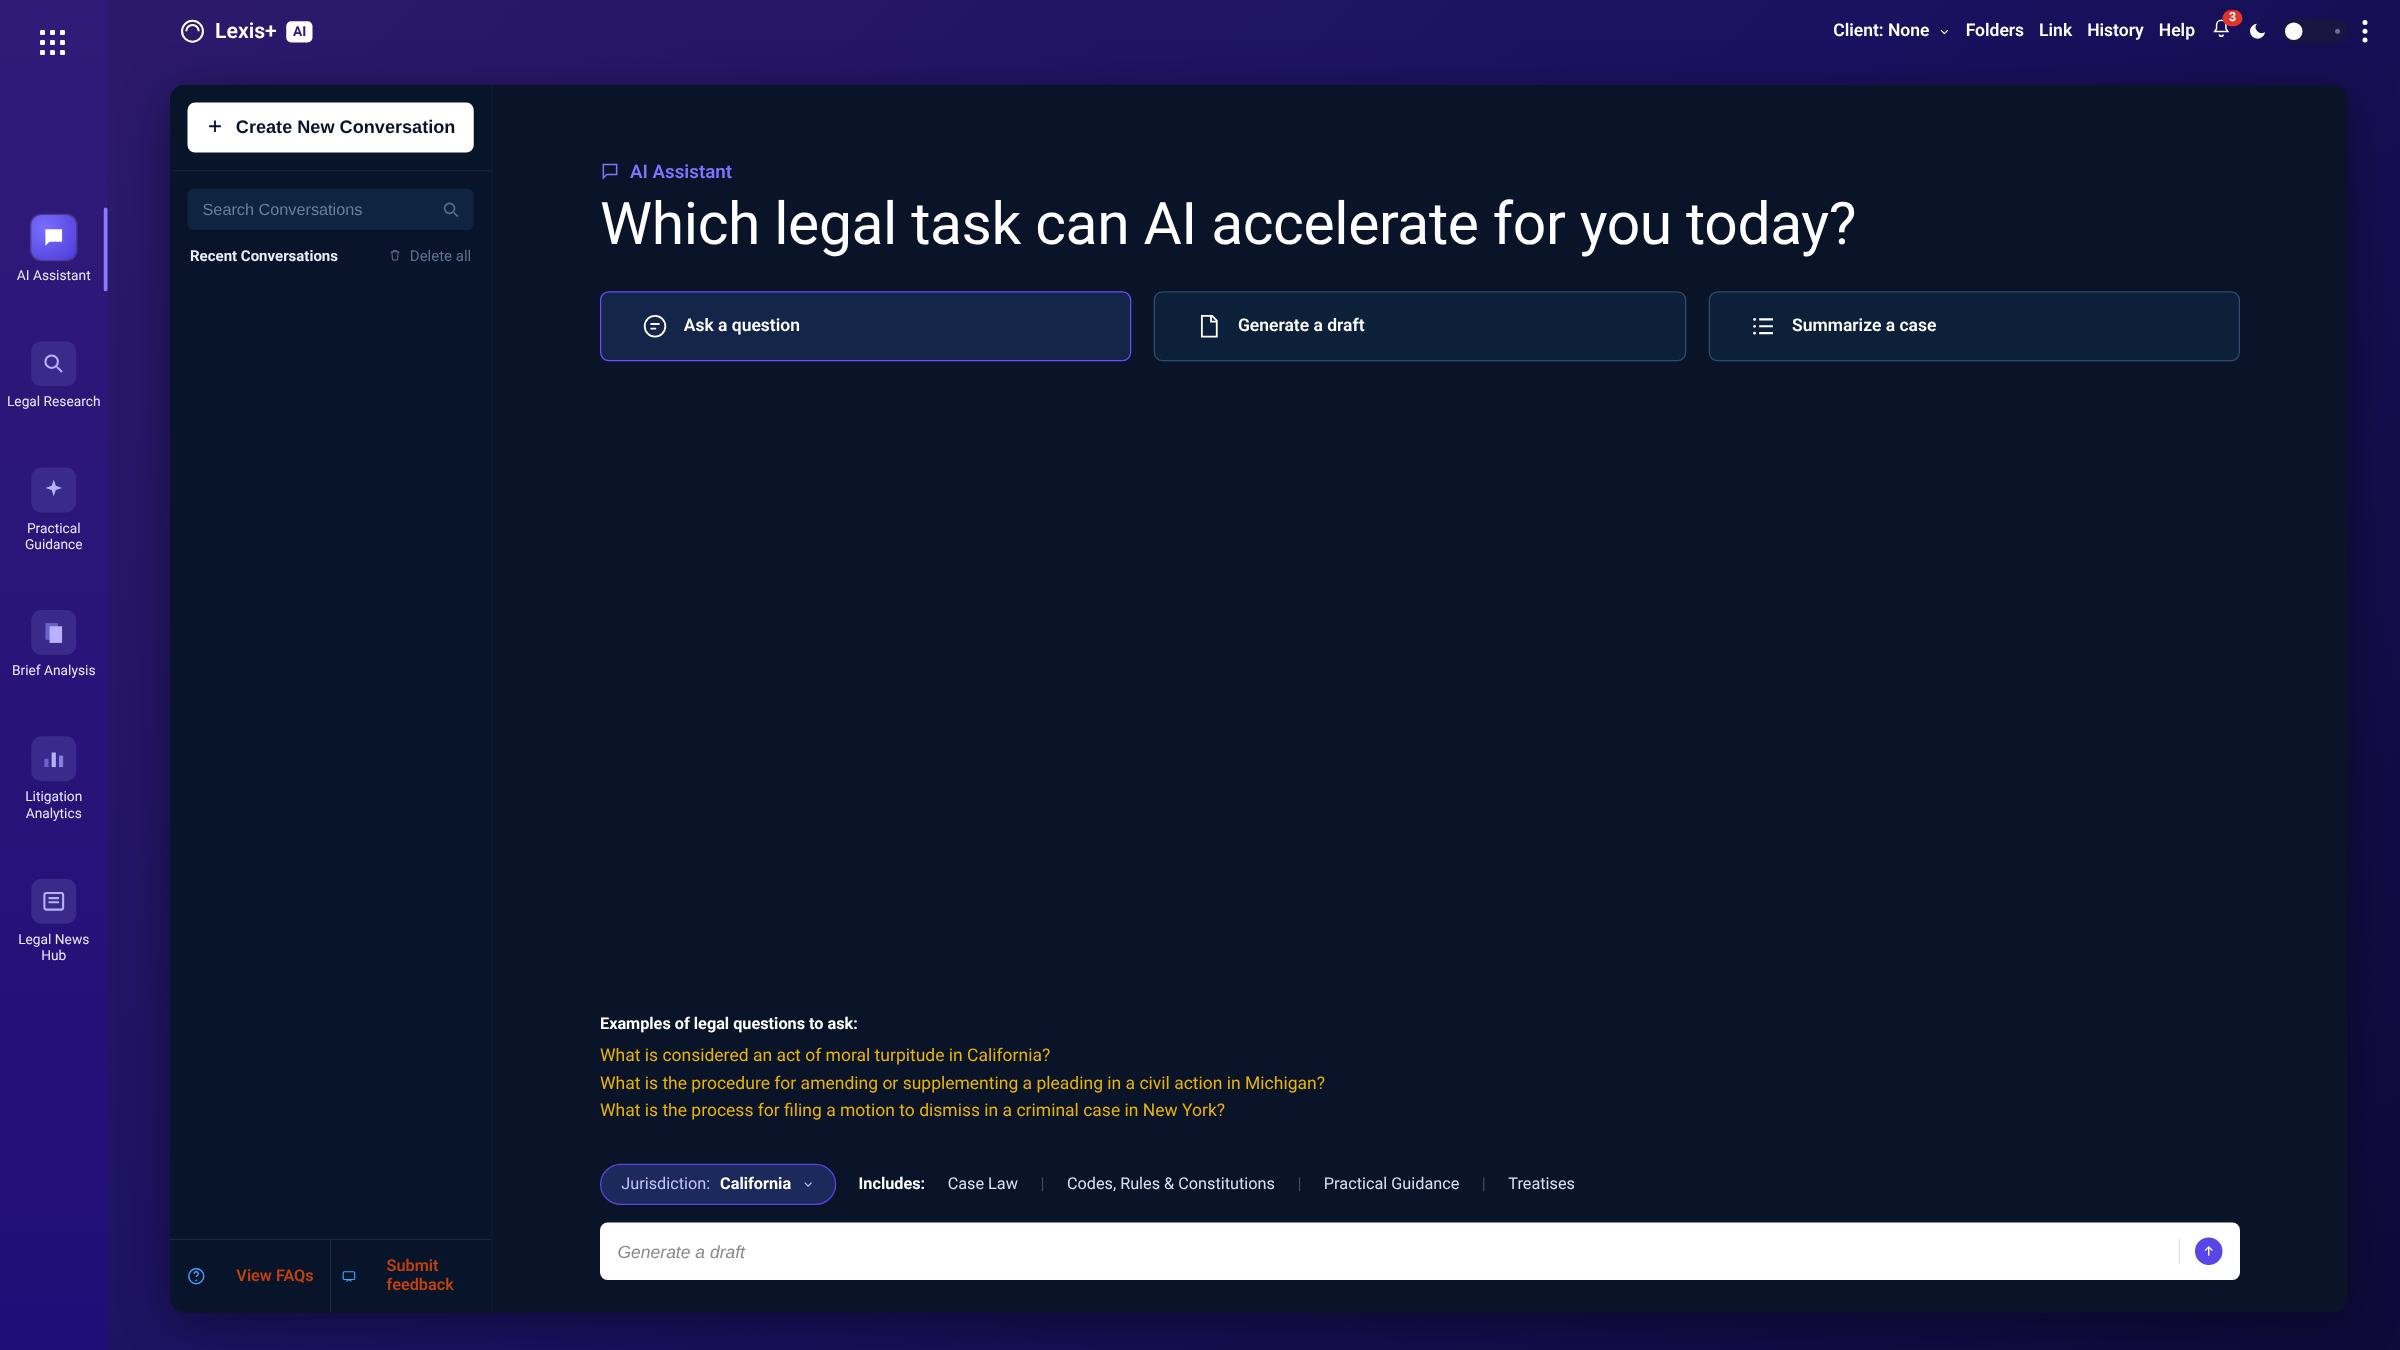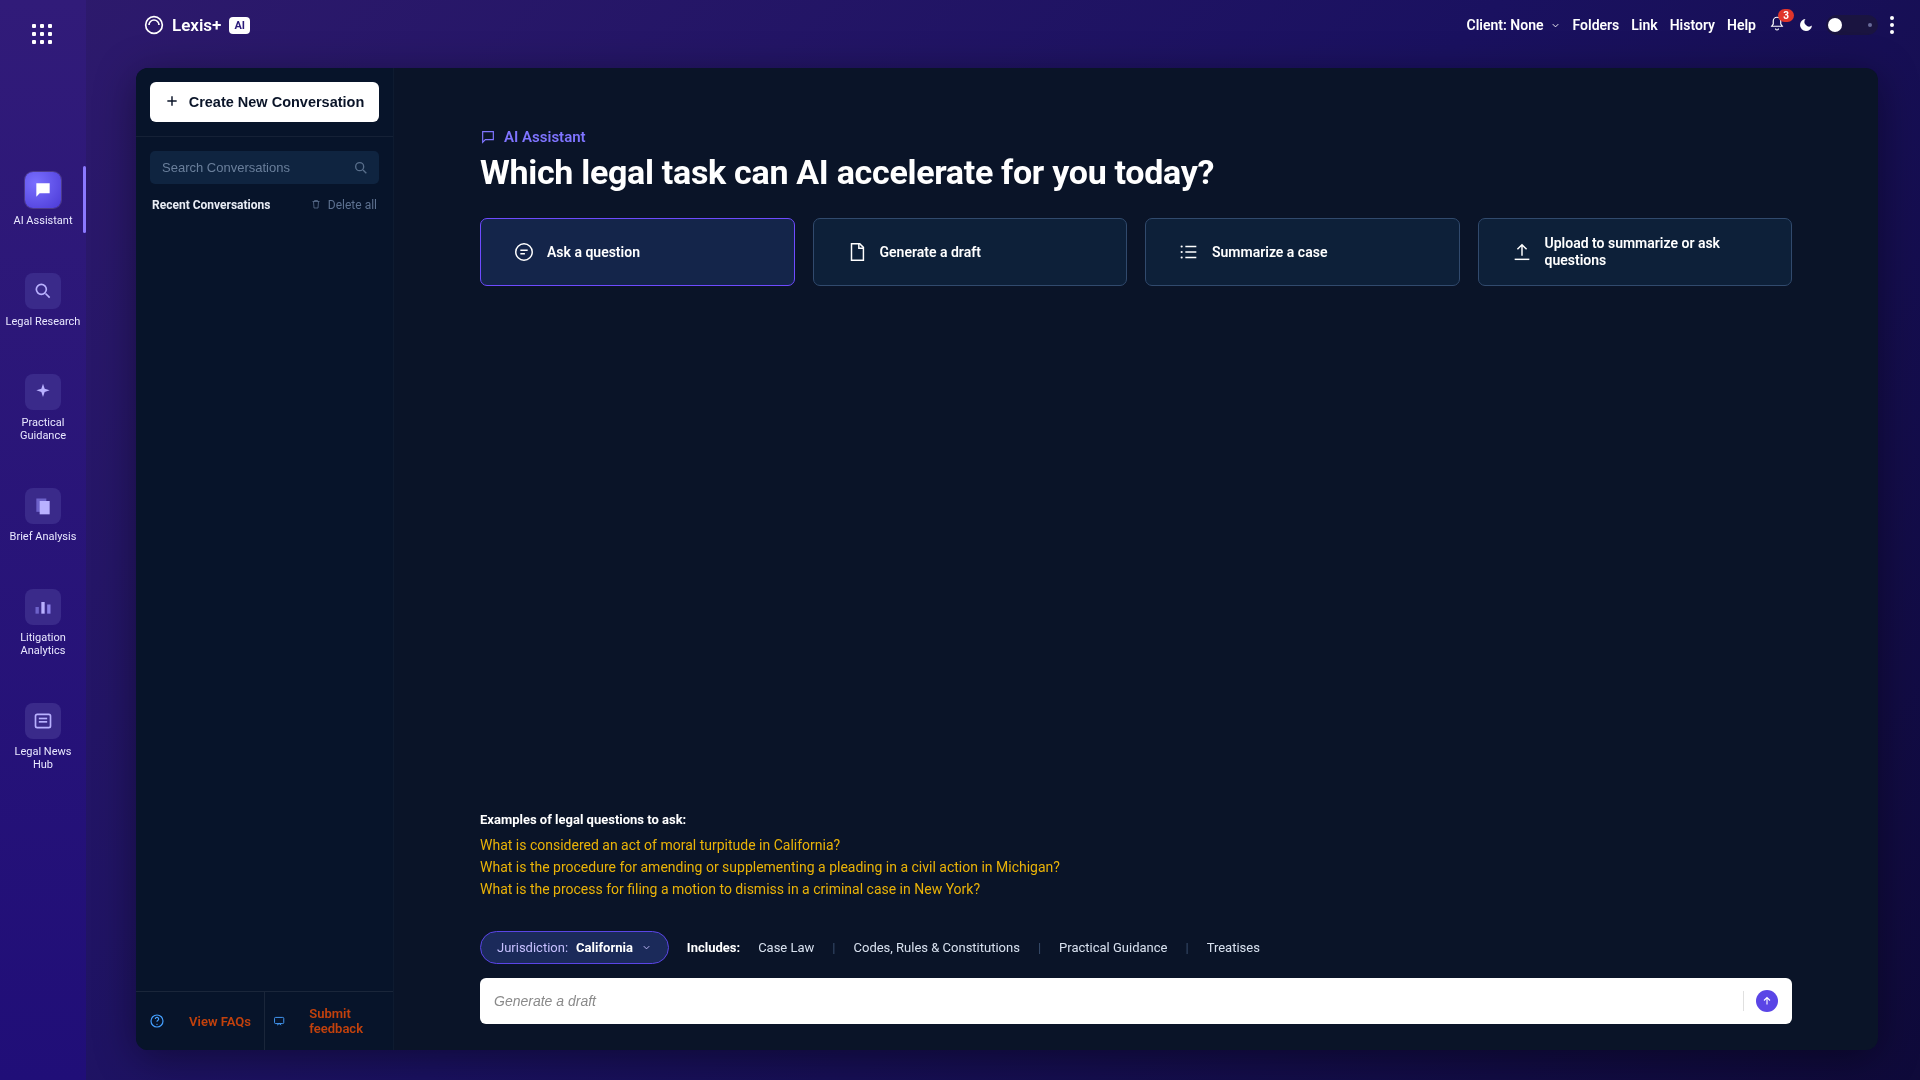--- a/index.html
+++ b/index.html
@@ -63,21 +63,21 @@
   .recent-row .lbl { font-weight:700; color:#e9edf5; }
   .recent-row .del { display:flex; align-items:flex-start; gap:6px; color:#5d7190; cursor:pointer; }
   .sidebar-fill { flex:1; }
   .sidebar-footer { display:flex; border-top:1px solid rgba(255,255,255,0.08); }
   .sidebar-footer .fbtn { flex:1; display:flex; align-items:center; justify-content:center; gap:24px; padding:14px 8px; font-size:13px; font-weight:600; color:#c2410c; cursor:pointer; }
   .sidebar-footer .fbtn + .fbtn { border-left:1px solid rgba(255,255,255,0.08); }
 
   
   .content { flex:1; display:flex; flex-direction:column; padding:60px 86px 26px 86px; position:relative; }
   .assistant-tag { display:flex; align-items:center; gap:8px; color:#7f74ff; font-weight:600; font-size:15px; margin-bottom:6px; }
-  .hero { font-size:34px; font-weight:700; letter-spacing:-0.3px; color:#fff; margin-bottom:26px; }
+  .hero { font-size:47px; font-weight:400; letter-spacing:-0.3px; color:#fff; margin-bottom:26px; }
   .cards { display:flex; gap:18px; }
   .card { flex:1; border:1px solid #314a6d; background:#0d2039; border-radius:7px; padding:16px 32px; display:flex; align-items:center; gap:12px; cursor:pointer; min-height:50px; }
   .card.active { border-color:#6e4bff; background:#14254a; }
   .card .ct { font-weight:600; font-size:14px; line-height:17px; }
   .card svg { width:22px; height:22px; flex-shrink:0; }
   .content-fill { flex:1; }
   .examples-hdr { font-weight:700; font-size:13px; margin-bottom:10px; }
   .example { font-size:14px; color:#eab308; margin-bottom:6px; cursor:pointer; }
   .filters { display:flex; align-items:center; gap:18px; margin-top:28px; font-size:13px; flex-wrap:wrap; }
   .jur-pill { border:1px solid #5a45e6; background:#1b2a5a; border-radius:18px; padding:8px 16px; display:flex; align-items:center; gap:8px; cursor:pointer; }
@@ -289,27 +289,20 @@
             </div>
             <div class="card">
               <svg viewBox="0 0 24 24">
                   <path d="M8 6h12M8 12h12M8 18h12" stroke="#fff" stroke-width="1.8"></path>
                   <circle cx="4" cy="6" r="1.2" fill="#fff"></circle>
                   <circle cx="4" cy="12" r="1.2" fill="#fff"></circle>
                   <circle cx="4" cy="18" r="1.2" fill="#fff"></circle>
                 </svg>
               <span class="ct">Summarize a case</span>
             </div>
-            <div class="card">
-              <svg viewBox="0 0 24 24">
-                  <path d="M12 16V4M7 9l5-5 5 5" fill="none" stroke="#fff" stroke-width="1.6"></path>
-                  <path d="M4 20h16" stroke="#fff" stroke-width="1.6"></path>
-                </svg>
-              <span class="ct">Upload to summarize or ask questions</span>
-            </div>
           </div>
 
           <div class="content-fill"></div>
 
           <div class="examples-hdr">Examples of legal questions to ask:</div>
           <div class="example">What is considered an act of moral turpitude in California?</div>
           <div class="example">What is the procedure for amending or supplementing a pleading in a civil action in Michigan?</div>
           <div class="example">What is the process for filing a motion to dismiss in a criminal case in New York?</div>
 
           <div class="filters">

